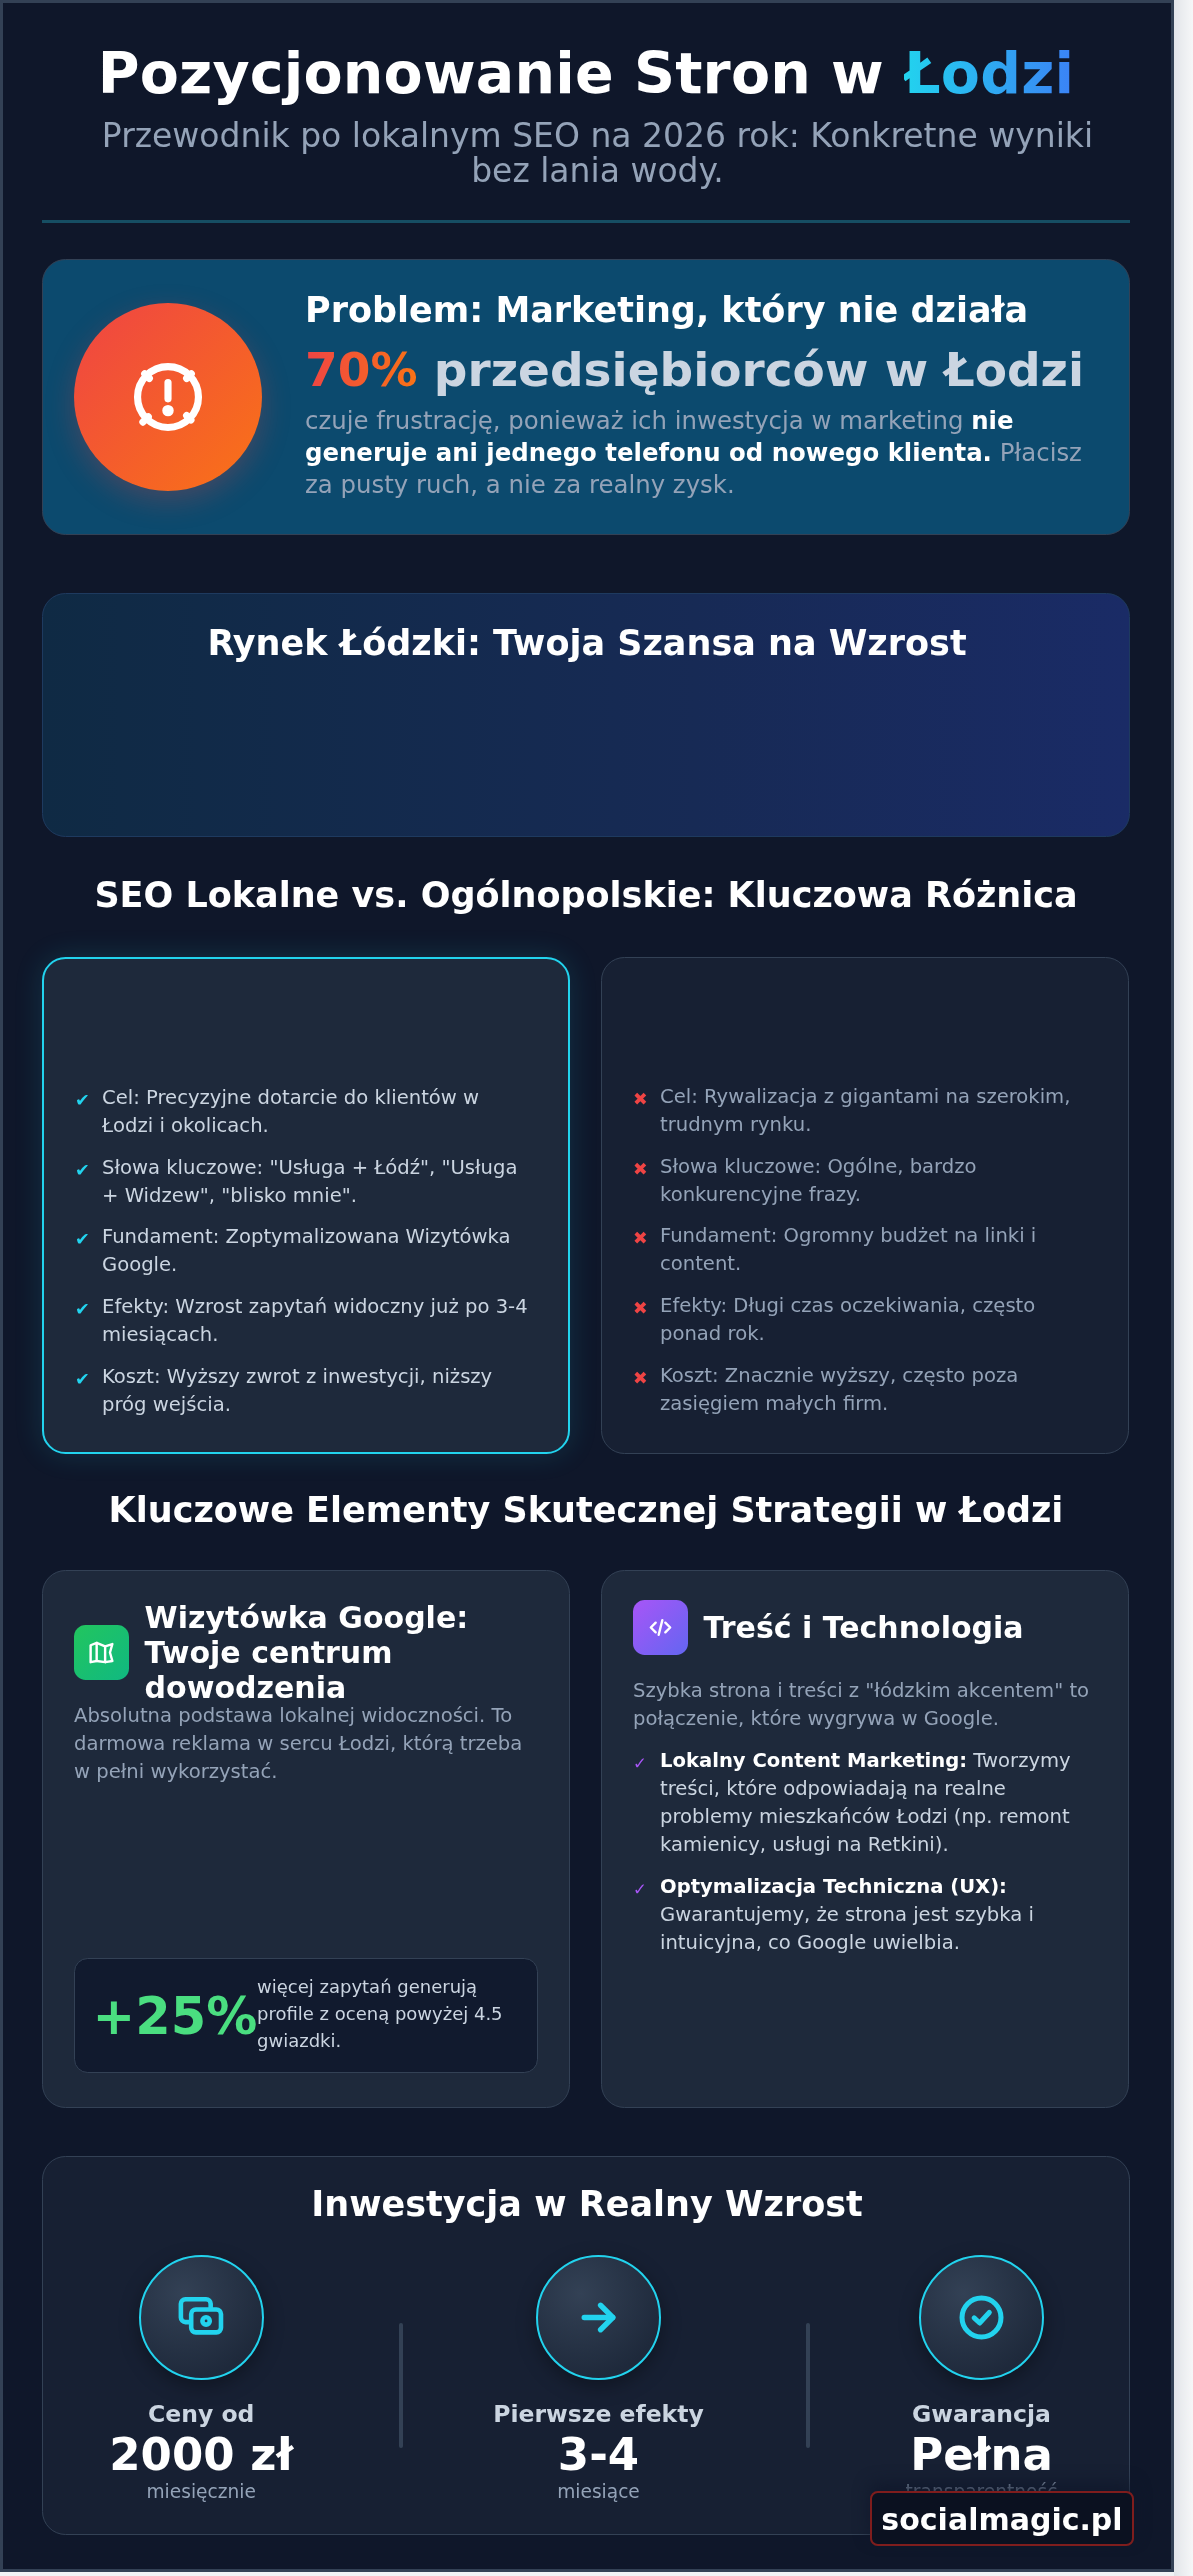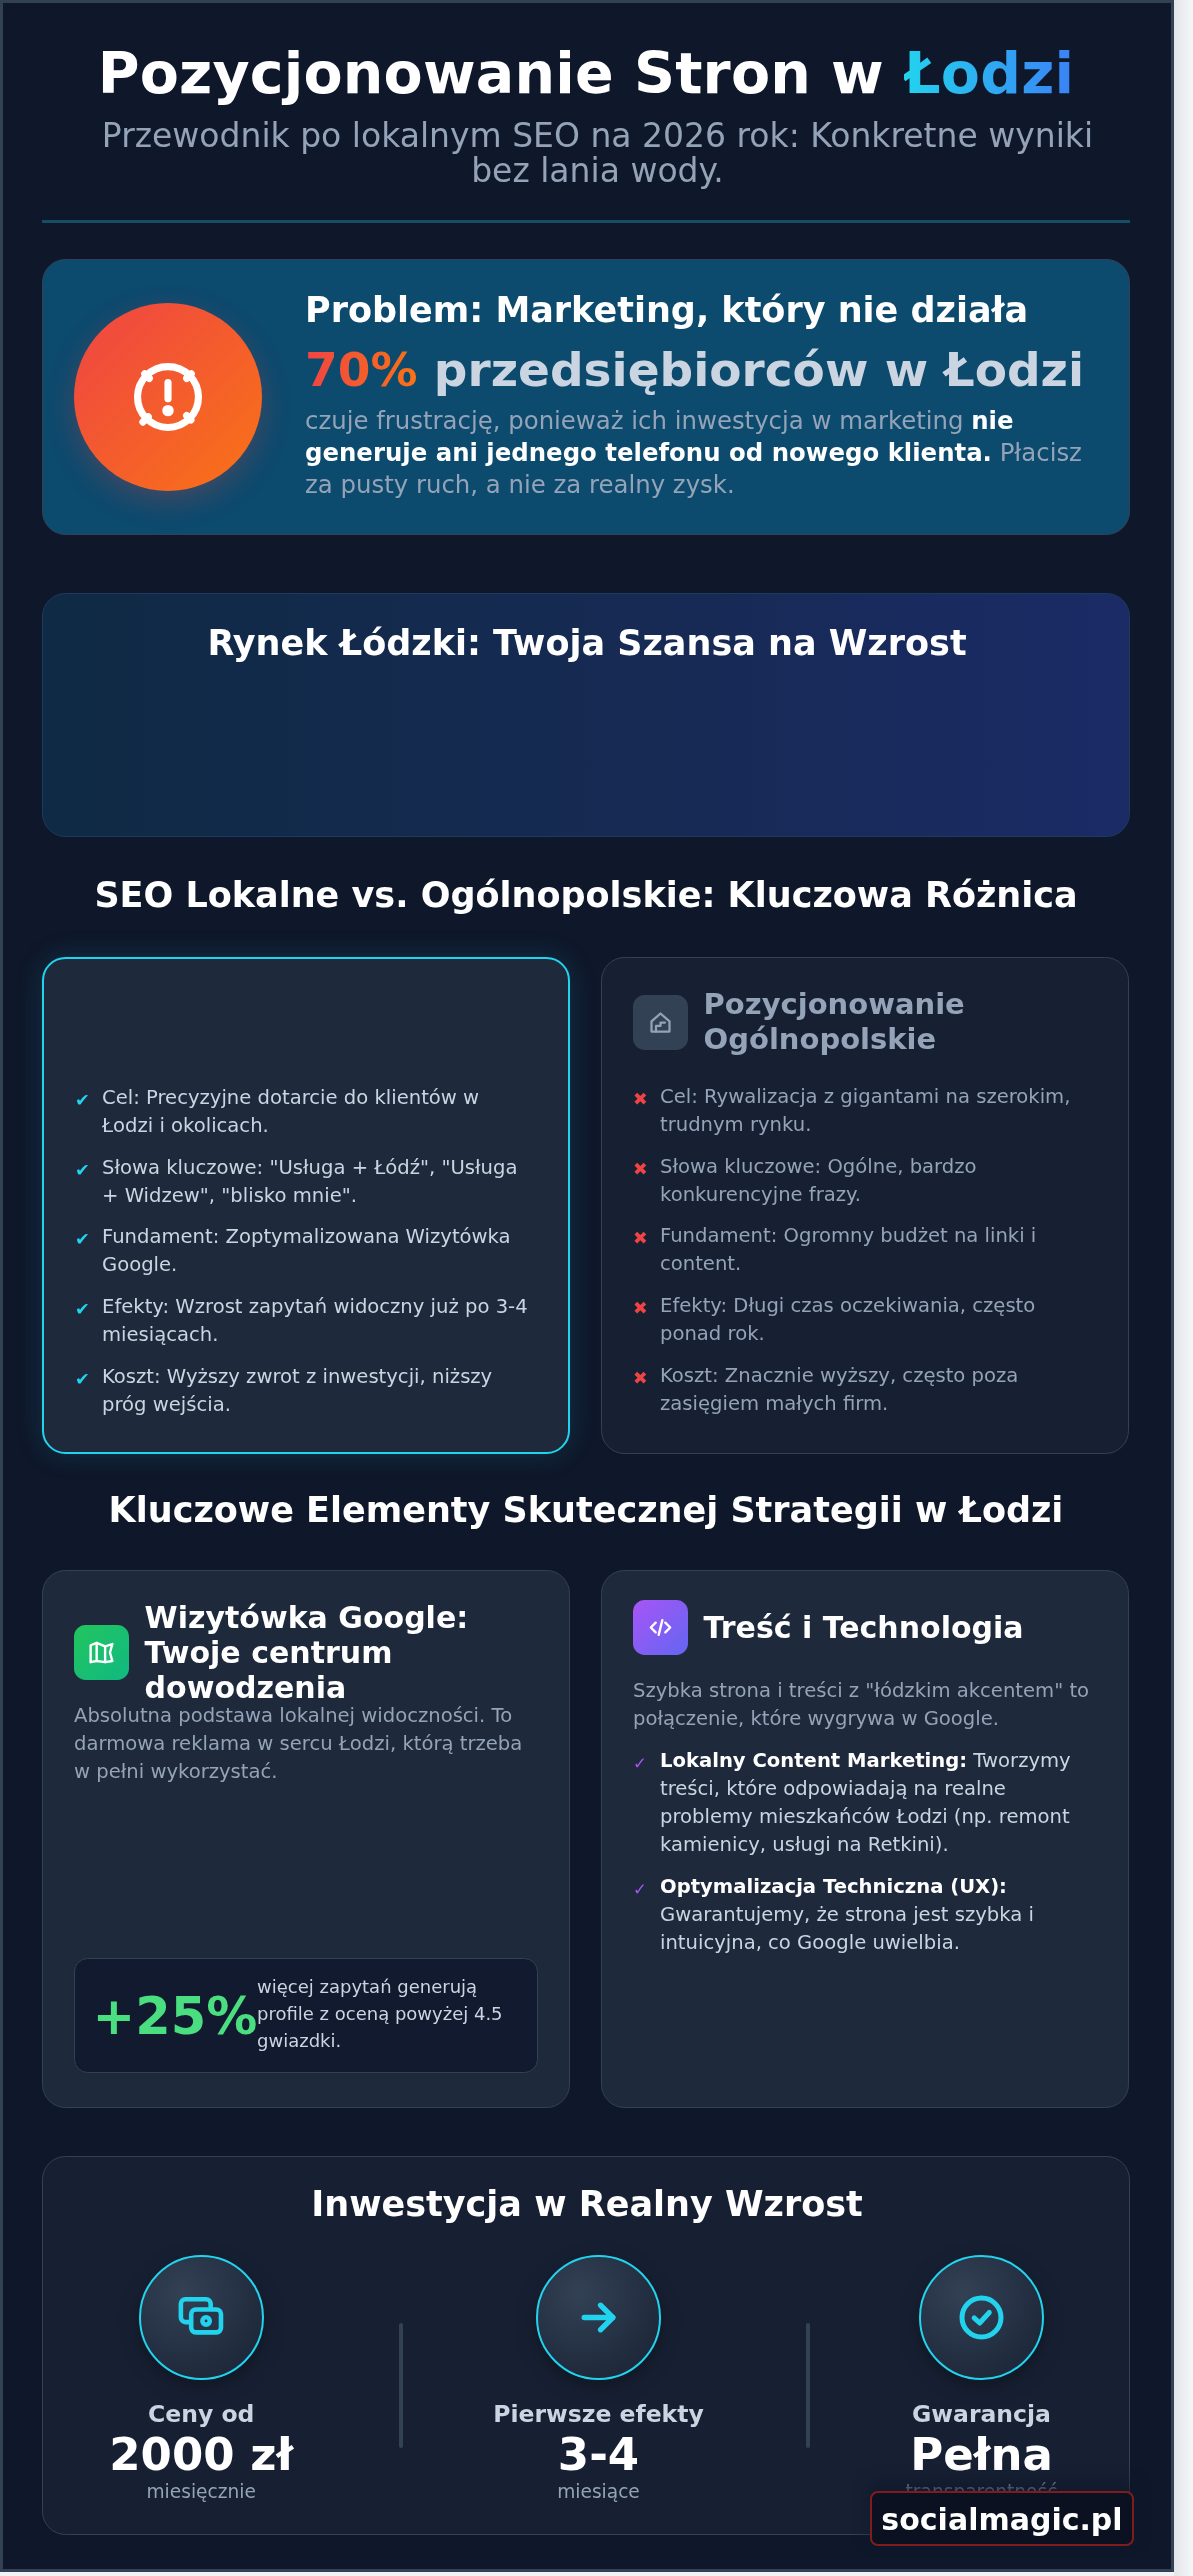--- a/index.html
+++ b/index.html
@@ -200,29 +200,20 @@
             <span>Efekty: Wzrost zapytań widoczny już po 3-4 miesiącach.</span>
           </li>
         <li>
             <span class="mark">✔</span>
             <span>Koszt: Wyższy zwrot z inwestycji, niższy próg wejścia.</span>
           </li>
       </ul>
     </div>
 
     <div class="card cmp general">
-      <div class="cmp-head">
-        <div class="cmp-icon">
-          <svg width="27" height="27" viewBox="0 0 24 24" fill="none" stroke="#94a3b8" stroke-width="2" stroke-linecap="round" stroke-linejoin="round">
-            <path d="M4 11 L12 4 L20 11 V20 H4 Z"></path>
-            <path d="M8 20 V15 H12 V12 H16"></path>
-          </svg>
-        </div>
-        <div class="cmp-title" style="width:323px;">Pozycjonowanie Ogólnopolskie</div>
-      </div>
       <ul class="cmp-list">
         <li>
             <span class="mark">✖</span>
             <span>Cel: Rywalizacja z gigantami na szerokim, trudnym rynku.</span>
           </li>
         <li>
             <span class="mark">✖</span>
             <span>Słowa kluczowe: Ogólne, bardzo konkurencyjne frazy.</span>
           </li>
         <li>

